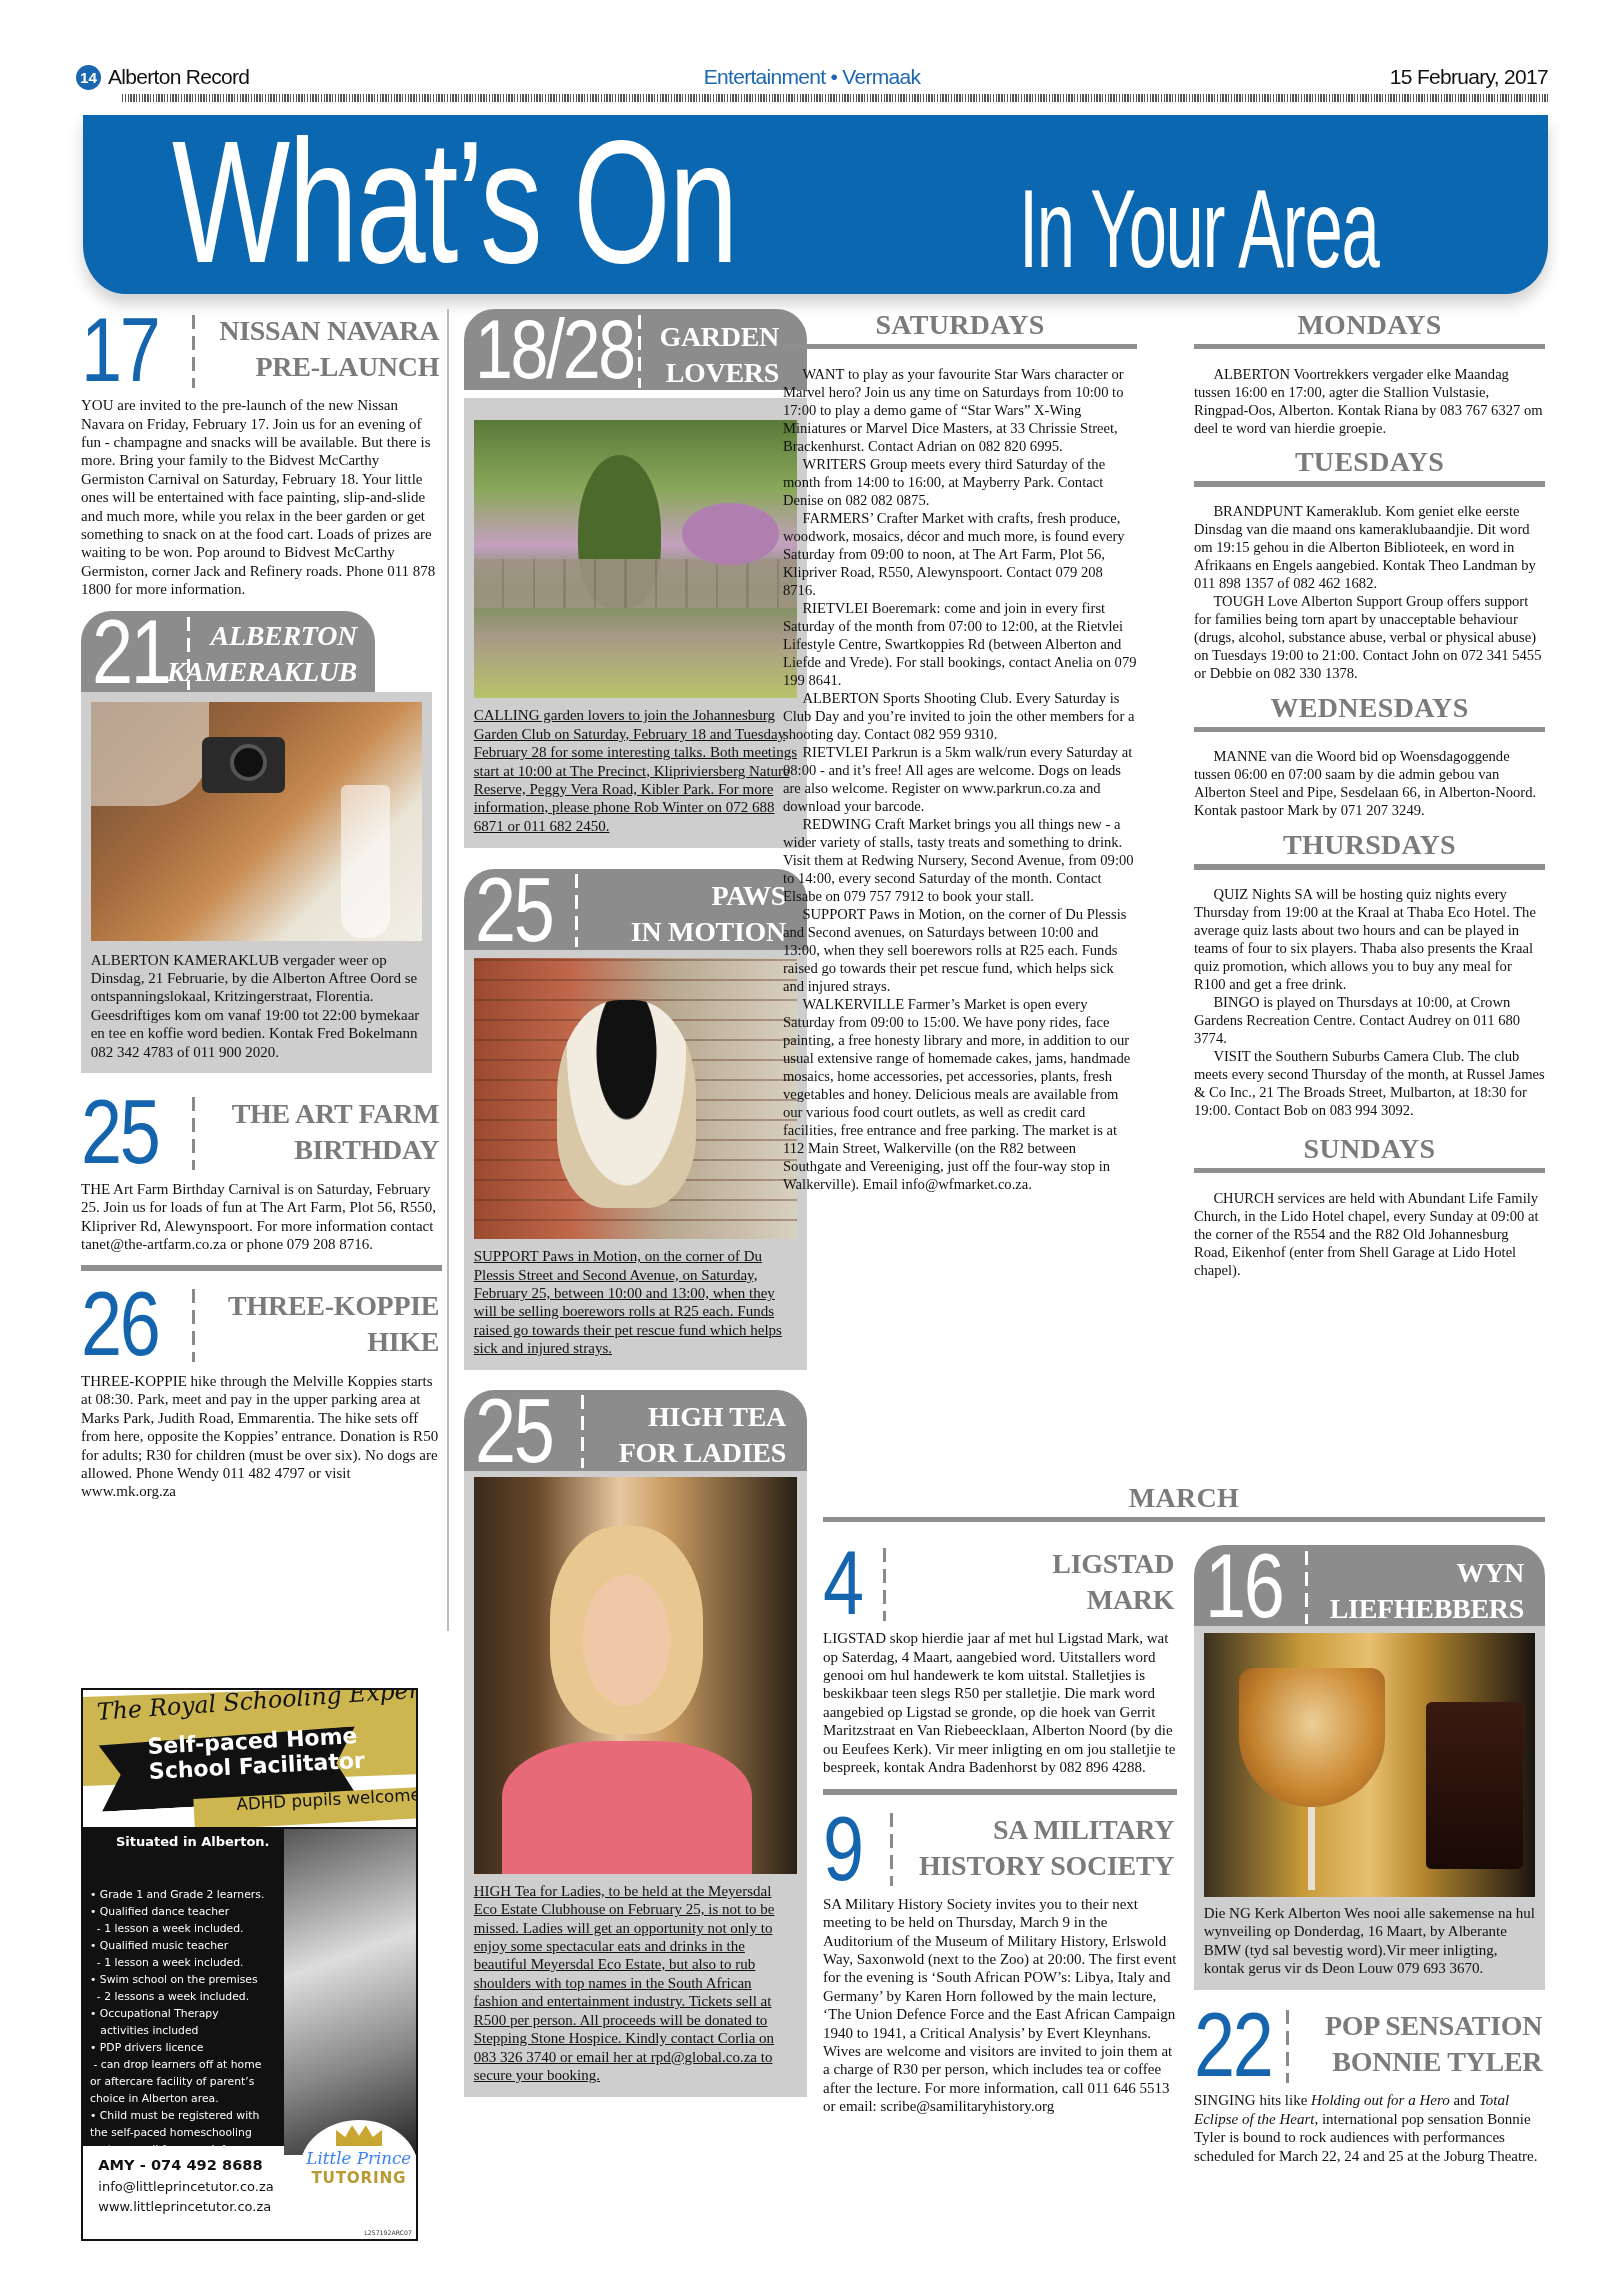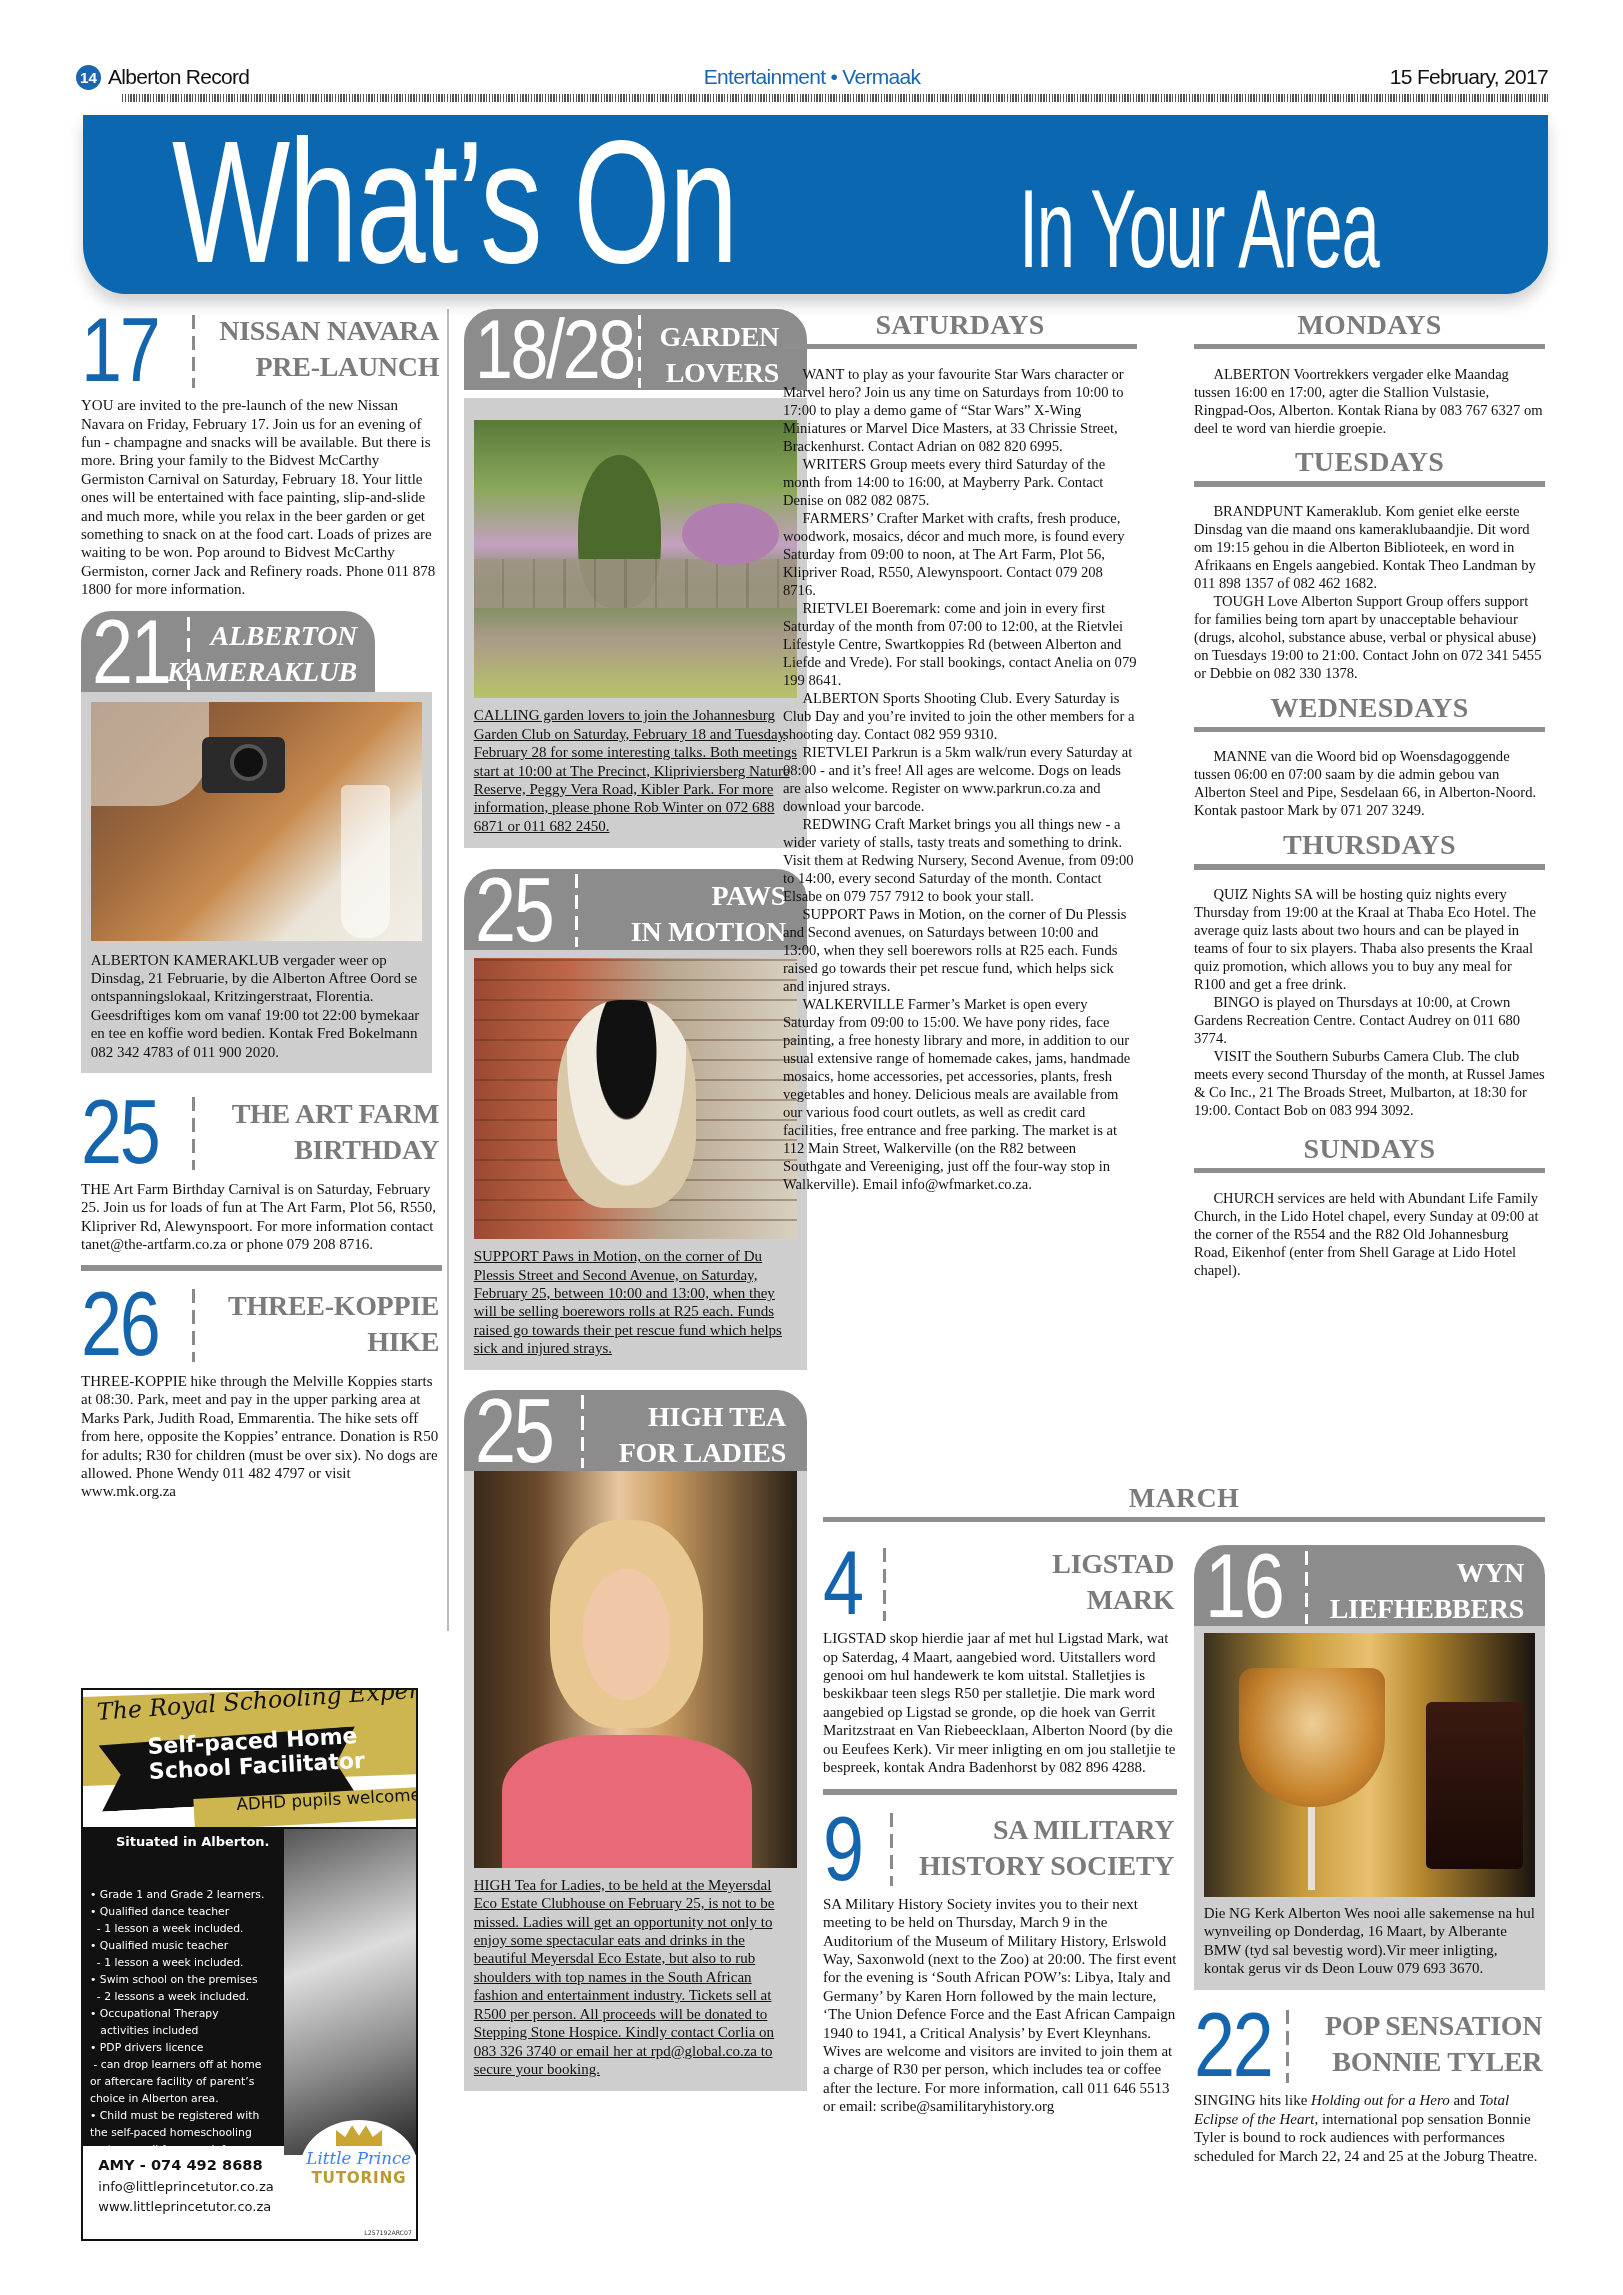--- a/index.html
+++ b/index.html
@@ -200,21 +200,21 @@
 
   <div style="margin-top:19.4px;">
     <div class="gr-head">
       <div class="ev-date">25</div>
       <div class="ev-dash" style="left:117px;"></div>
       <div class="ev-title" style="right:21px; top:9.7px;">
         <div>HIGH TEA</div>
         <div>FOR LADIES</div>
       </div>
     </div>
-    <div class="grey-box" style="padding-top:0;">
+    <div class="grey-box" style="padding-top:6px;">
       <div class="photo" style="height:397px; background:linear-gradient(90deg,#3a2a1a 0%,#6a4a2a 20%,#e8c8a0 45%,#c89a60 60%,#2a2016 100%);">
         <div style="position:absolute; left:76px; top:49px; width:153px; height:208px; background:radial-gradient(ellipse at 50% 55%,#f0c8a8 0 40%,#e8c890 41% 100%); border-radius:45% 45% 40% 40%;"></div>
         <div style="position:absolute; left:28px; top:264px; width:250px; height:139px; background:#e86a78; border-radius:40% 40% 0 0;"></div>
       </div>
       <div class="body-text" style="margin-top:8.3px;">HIGH Tea for Ladies, to be held at the Meyersdal Eco Estate Clubhouse on February 25, is not to be missed. Ladies will get an opportunity not only to enjoy some spectacular eats and drinks in the beautiful Meyersdal Eco Estate, but also to rub shoulders with top names in the South African fashion and entertainment industry. Tickets sell at R500 per person. All proceeds will be donated to Stepping Stone Hospice. Kindly contact Corlia on 083 326 3740 or email her at rpd@global.co.za to secure your booking.</div>
     </div>
   </div>
 </div>
 
 <div class="col col3">

